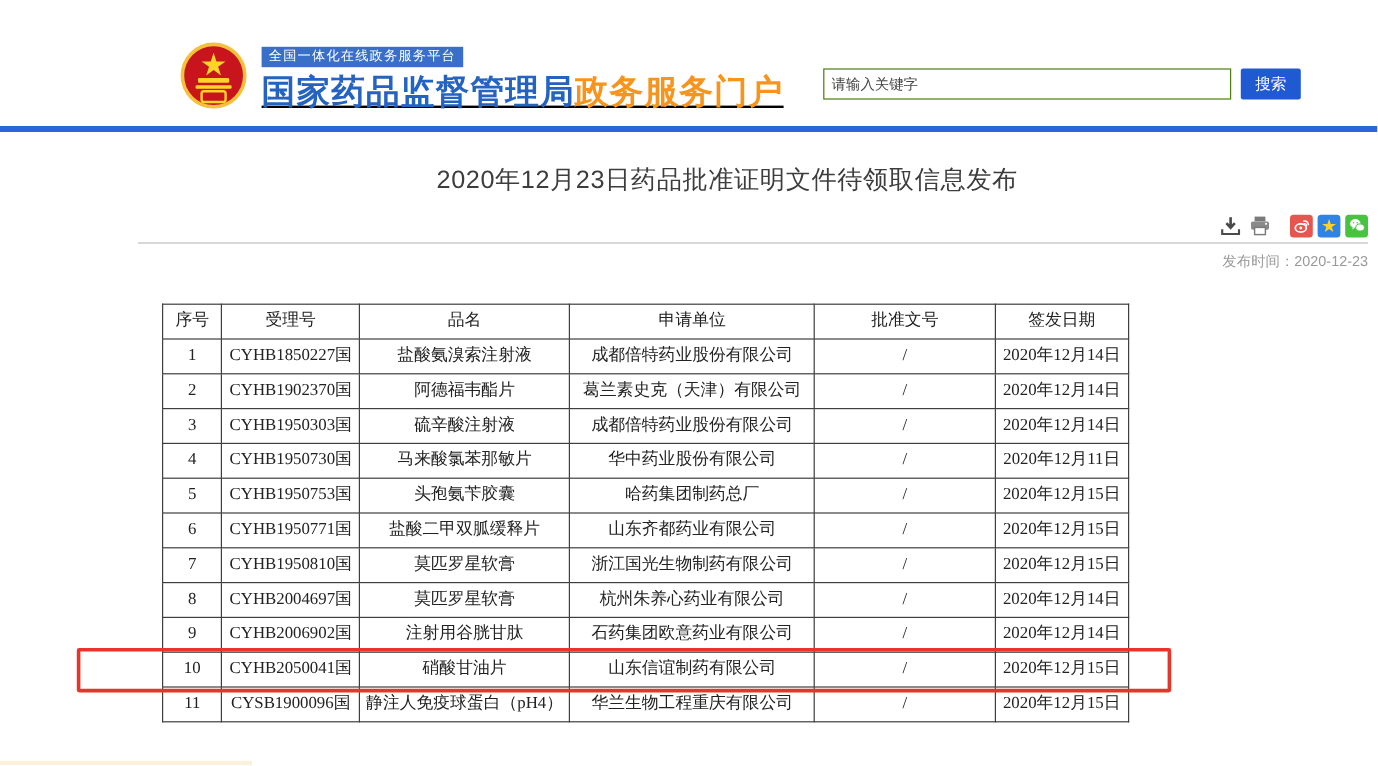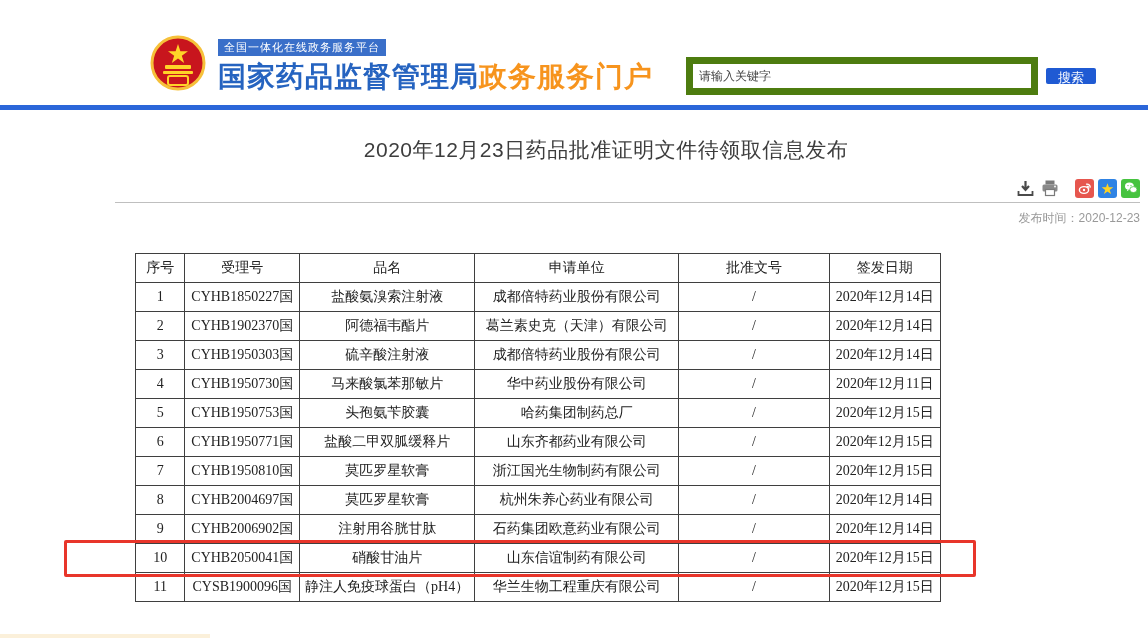--- a/index.html
+++ b/index.html
@@ -5,28 +5,28 @@
   html,body{margin:0;padding:0;}
   body{font-family:"Liberation Sans",sans-serif;background:#fff;}
   #page{position:relative;width:1148px;height:638px;overflow:hidden;background:#fff;}
 
   
   .site-header{position:absolute;top:0;left:0;width:1148px;height:105px;background:#fff;}
   .logo{position:absolute;left:147px;top:35px;width:62px;height:58px;}
   .brand{position:absolute;left:218px;top:37px;}
   .platform-badge{display:inline-block;background:#3a6fc9;color:#fff;font-size:11px;
     line-height:17px;padding:0 6px;letter-spacing:1px;text-align:right;}
-  .site-title{margin-top:2px;font-size:28px;font-weight:bold;letter-spacing:1px;white-space:nowrap;}
+  .site-title{margin-top:2px;font-size:28px;font-weight:bold;letter-spacing:1px;white-space:nowrap;text-decoration:underline;}
   .site-title .cn{color:#2563c0;}
   .site-title .suffix{color:#f7941d;}
   .search-wrap{position:absolute;left:686px;top:57px;display:flex;align-items:center;}
-  .search-input{width:326px;height:24px;border:7px solid #4d7c0f;font-size:12px;
+  .search-input{width:326px;height:24px;border:1px solid #4d7c0f;font-size:12px;
     padding:0 6px;outline:none;color:#333;font-family:"Liberation Sans",sans-serif;}
   .search-input::placeholder{color:#444;}
-  .search-btn{margin-left:8px;width:50px;height:16px;background:#1f5ad3;color:#fff;
+  .search-btn{margin-left:8px;width:50px;height:26px;background:#1f5ad3;color:#fff;
     border:none;font-size:13px;cursor:pointer;border-radius:2px;font-family:"Liberation Sans",sans-serif;}
   .blue-bar{position:absolute;top:105px;left:0;width:1148px;height:5px;background:#2b66d9;}
 
   
   .article-title{position:absolute;top:136px;left:0;width:1148px;text-align:center;
     font-size:21px;color:#3d3d3d;font-weight:500;letter-spacing:0.5px;padding-left:32px;}
   .toolbar{position:absolute;top:178px;right:8px;display:flex;align-items:center;gap:5px;}
   .tool-icon{width:20px;height:20px;display:flex;align-items:center;justify-content:center;cursor:pointer;}
   .share-group{display:flex;gap:4px;margin-left:10px;}
   .share-icon{width:19px;height:19px;border-radius:3px;display:flex;align-items:center;

